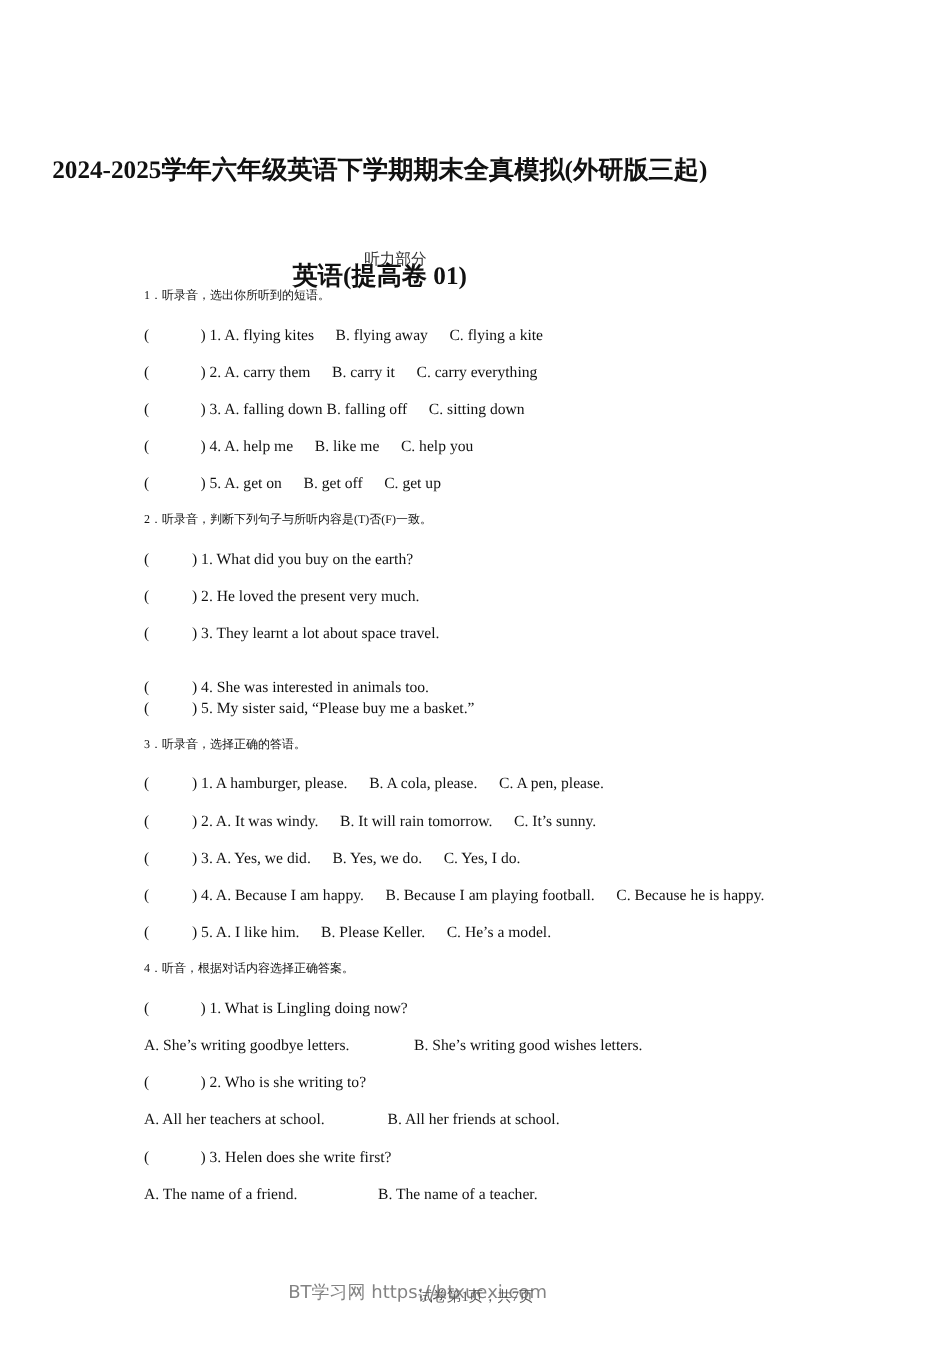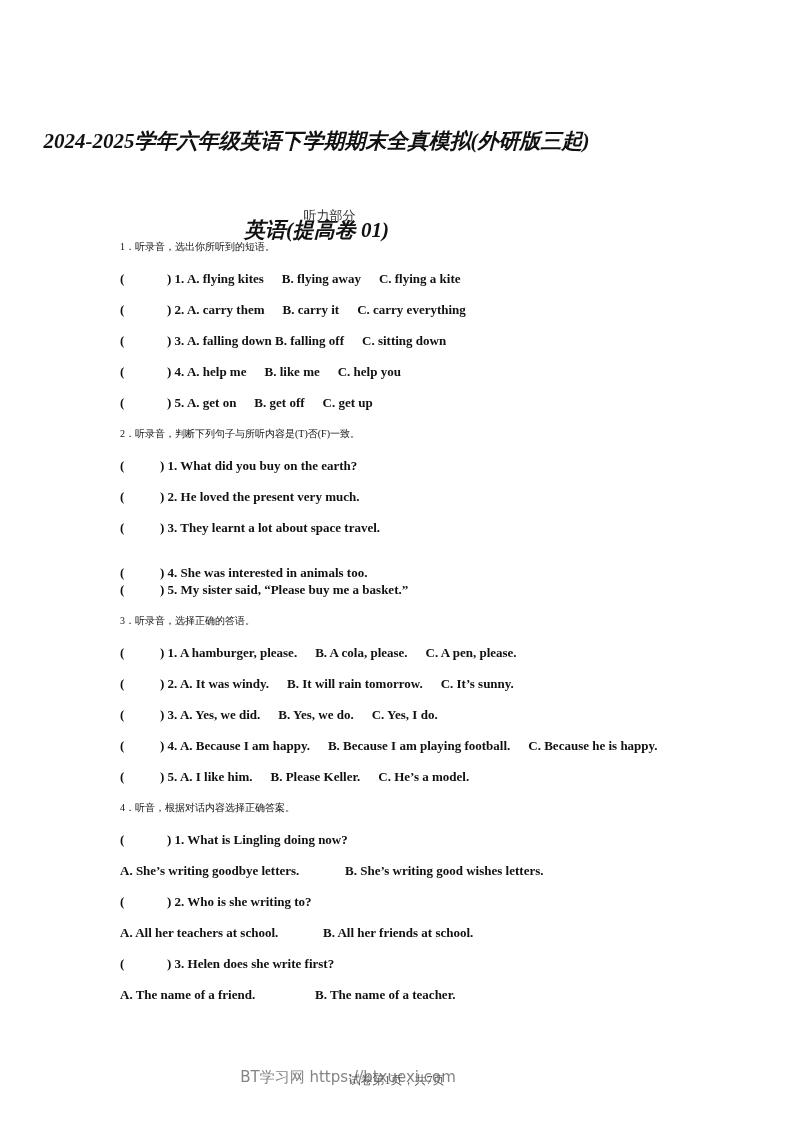--- a/index.html
+++ b/index.html
@@ -1,24 +1,24 @@
 <!DOCTYPE html>
 <html><head>
 <meta charset="utf-8">
 <style>
   html, body { margin: 0; padding: 0; background: #ffffff; }
   body { width: 793px; height: 1122px; position: relative; overflow: hidden;
          font-family: "Liberation Serif", "DejaVu Serif", serif; color: #111; }
   .title { position: absolute; left: 0; width: 633px; text-align: center;
-           font-weight: bold; font-size: 21px; letter-spacing: 0; font-style: italic; }
+           font-weight: bold; font-size: 21px; letter-spacing: 0; }
   #t1 { top: 127px; }
   #t2 { top: 170px; margin-top: 46px; }
   .subtitle { position: absolute; left: 0; width: 659px; top: 207px; text-align: center;
               font-size: 13px; color: #333; }
-  .line { position: absolute; left: 120px; font-size: 13px; white-space: pre; height: 18px; line-height: 18px; font-weight: bold; }
+  .line { position: absolute; left: 120px; font-size: 13px; white-space: pre; height: 18px; line-height: 18px; }
   .heading { position: absolute; left: 120px; font-size: 10px; height: 18px; line-height: 18px; }
   .paren { display: inline-block; }
   .paren.wide { width: 47px; }
   .paren.narrow { width: 40px; }
   .opt { margin-right: 18px; }
   .footer { position: absolute; top: 1072px; left: 0; width: 793px; text-align: center;
             font-size: 12px; color: #555; }
   .watermark { position: absolute; top: 1068px; left: 0; width: 696px; text-align: center;
                font-family: "DejaVu Sans", sans-serif; font-size: 15px; color: rgba(90,90,90,0.75); }
 </style>

